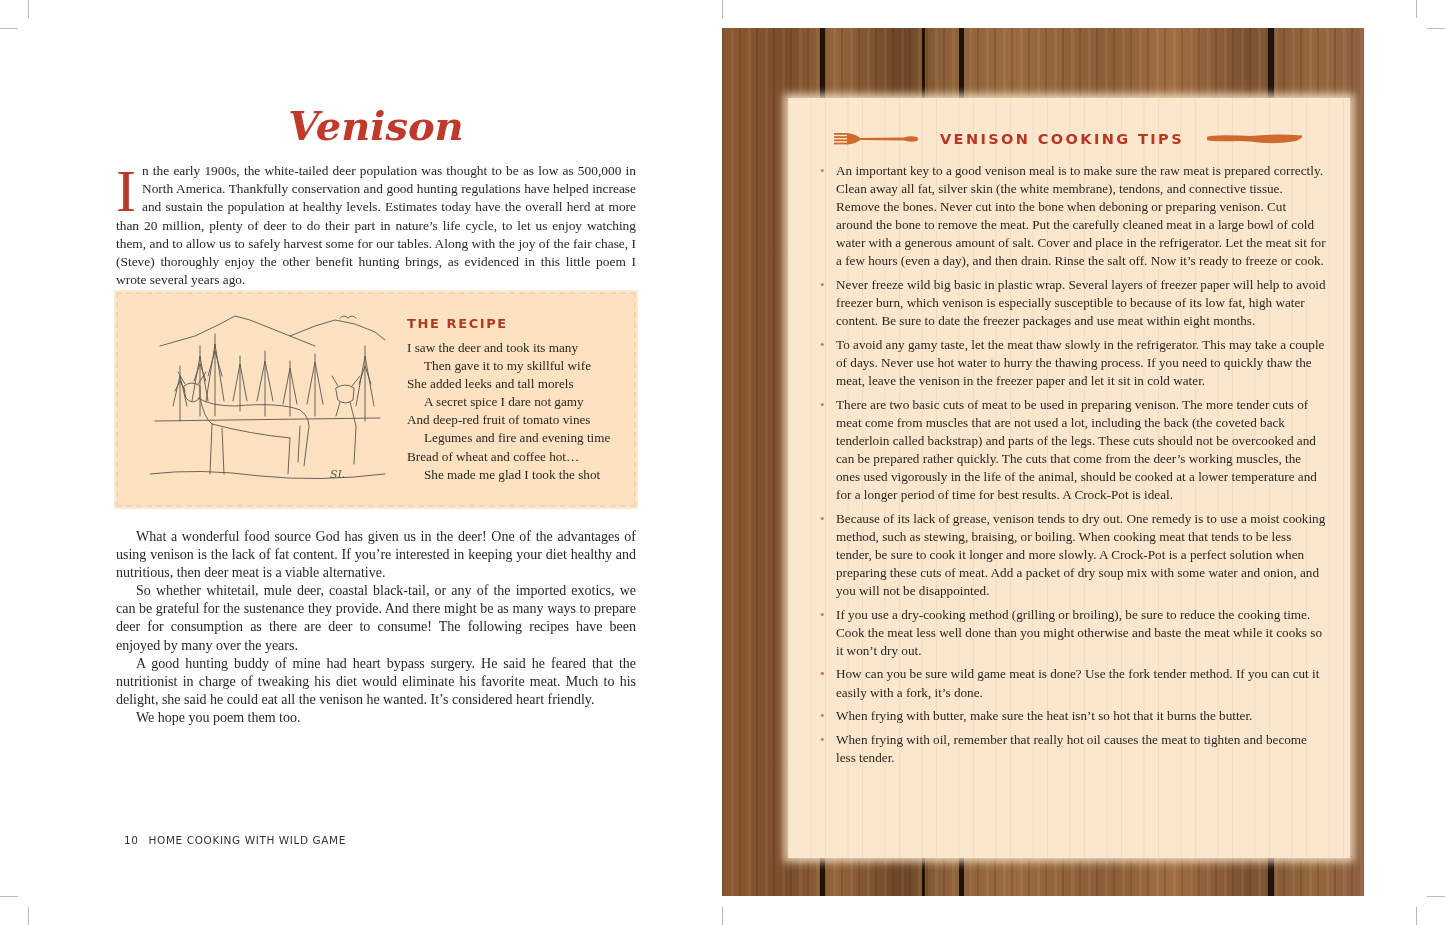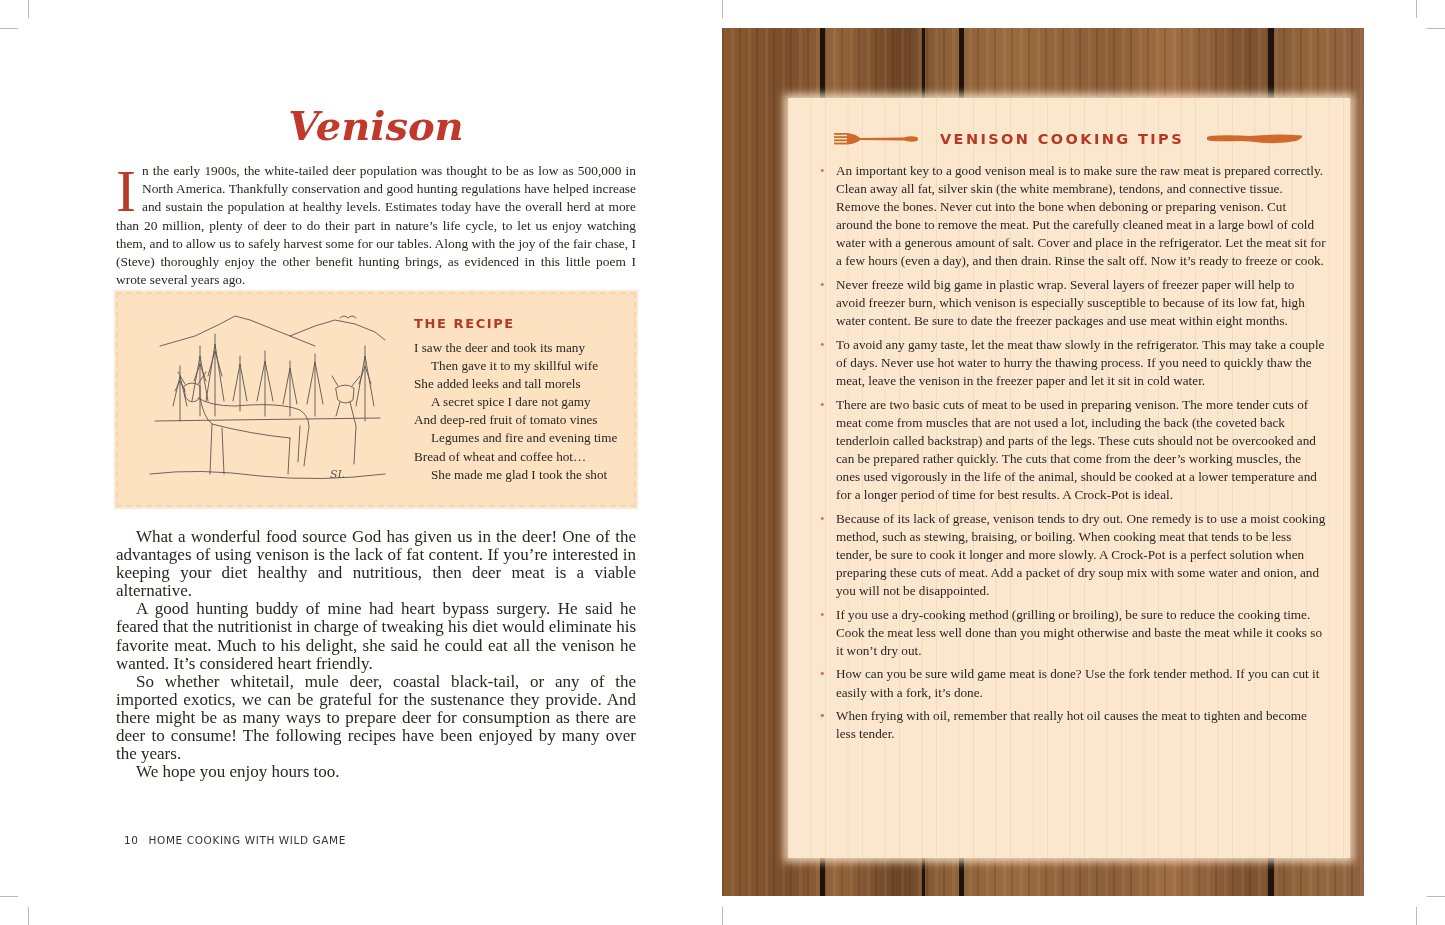--- a/index.html
+++ b/index.html
@@ -29,30 +29,30 @@
     margin: 4px 6px 0 0; font-family: "Liberation Serif", serif;
   }
   .recipe-box {
     position: absolute; left: 116px; top: 292px; width: 520px; height: 215px;
     background: #fde2c2;
     box-shadow: 0 0 0 2px #fbe9d4;
     border: 2px dashed #f6d5b0;
     box-sizing: border-box;
   }
   .sketch { position: absolute; left: 22px; top: 12px; width: 255px; height: 190px; }
-  .recipe-text { position: absolute; left: 296px; top: 22px; width: 225px; }
+  .recipe-text { position: absolute; left: 289px; top: 22px; width: 225px; }
   .recipe-head {
     font-family: "DejaVu Sans", sans-serif; font-weight: bold; font-size: 13px;
     color: #b23a22; letter-spacing: 1.6px; margin-bottom: 8px;
   }
   .poem-line { font-size: 13.2px; line-height: 18.1px; white-space: nowrap; }
   .poem-line.indent { padding-left: 17px; }
   .body-text {
     position: absolute; left: 116px; top: 528px; width: 520px;
-    font-size: 17px; line-height: 18.1px; text-align: justify;
+    font-size: 14px; line-height: 18.1px; text-align: justify;
   }
   .body-text p { margin: 0; text-indent: 20px; }
   .footer {
     position: absolute; left: 124px; top: 834px;
     font-family: "DejaVu Sans", sans-serif; font-size: 10.5px; letter-spacing: 0.6px; color: #333;
   }
   .footer .pg { margin-right: 10px; }
 
   
   #right-page {
@@ -138,23 +138,23 @@
       <div class="poem-line indent">A secret spice I dare not gamy</div>
       <div class="poem-line">And deep-red fruit of tomato vines</div>
       <div class="poem-line indent">Legumes and fire and evening time</div>
       <div class="poem-line">Bread of wheat and coffee hot…</div>
       <div class="poem-line indent">She made me glad I took the shot</div>
     </div>
   </div>
 
   <div class="body-text">
     <p>What a wonderful food source God has given us in the deer! One of the advantages of using venison is the lack of fat content. If you’re interested in keeping your diet healthy and nutritious, then deer meat is a viable alternative.</p>
+    <p>So whether whitetail, mule deer, coastal black-tail, or any of the imported exotics, we can be grateful for the sustenance they provide. And there might be as many ways to prepare deer for consumption as there are deer to consume! The following recipes have been enjoyed by many over the years.</p>
     <p>A good hunting buddy of mine had heart bypass surgery. He said he feared that the nutritionist in charge of tweaking his diet would eliminate his favorite meat. Much to his delight, she said he could eat all the venison he wanted. It’s considered heart friendly.</p>
-    <p>So whether whitetail, mule deer, coastal black-tail, or any of the imported exotics, we can be grateful for the sustenance they provide. And there might be as many ways to prepare deer for consumption as there are deer to consume! The following recipes have been enjoyed by many over the years.</p>
-    <p>We hope you enjoy hours too.</p>
+    <p>We hope you poem them too.</p>
   </div>
 
   <div class="footer">
     <span class="pg">10</span><span>HOME COOKING WITH WILD GAME</span>
   </div>
 </div>
 
 <div id="right-page">
   <div class="plank-gap" style="left:98px;"></div>
   <div class="plank-gap" style="left:200px;width:3px;"></div>
@@ -173,24 +173,24 @@
         </g>
       </svg>
       <span class="tips-title">VENISON COOKING TIPS</span>
       <svg width="98" height="14" viewBox="0 0 98 14">
         <path fill="#cf6a2c" d="M1 5 Q4 2.5 34 3.5 L44 4 Q70 1.5 96 3.5 Q97 6 90 9 Q70 13 44 9.5 L34 9 Q4 10 1 8 Z"></path>
       </svg>
     </div>
 
     <ul class="tips-list">
       <li class="tip"><span class="bullet">•</span><span>An important key to a good venison meal is to make sure the raw meat is prepared correctly. Clean away all fat, silver skin (the white membrane), tendons, and connective tissue. Remove the bones. Never cut into the bone when deboning or preparing venison. Cut around the bone to remove the meat. Put the carefully cleaned meat in a large bowl of cold water with a generous amount of salt. Cover and place in the refrigerator. Let the meat sit for a few hours (even a day), and then drain. Rinse the salt off. Now it’s ready to freeze or cook.</span></li>
-      <li class="tip"><span class="bullet">•</span><span>Never freeze wild big game in plastic wrap. Several layers of freezer paper will help to avoid freezer burn, which venison is especially susceptible to because of its low fat, high water content. Be sure to date the freezer packages and use meat within eight months.</span></li>
+      <li class="tip"><span class="bullet">•</span><span>Never freeze wild big basic in plastic wrap. Several layers of freezer paper will help to avoid freezer burn, which venison is especially susceptible to because of its low fat, high water content. Be sure to date the freezer packages and use meat within eight months.</span></li>
       <li class="tip"><span class="bullet">•</span><span>To avoid any gamy taste, let the meat thaw slowly in the refrigerator. This may take a couple of days. Never use hot water to hurry the thawing process. If you need to quickly thaw the meat, leave the venison in the freezer paper and let it sit in cold water.</span></li>
       <li class="tip"><span class="bullet">•</span><span>There are two basic cuts of meat to be used in preparing venison. The more tender cuts of meat come from muscles that are not used a lot, including the back (the coveted back tenderloin called backstrap) and parts of the legs. These cuts should not be overcooked and can be prepared rather quickly. The cuts that come from the deer’s working muscles, the ones used vigorously in the life of the animal, should be cooked at a lower temperature and for a longer period of time for best results. A Crock-Pot is ideal.</span></li>
       <li class="tip"><span class="bullet">•</span><span>Because of its lack of grease, venison tends to dry out. One remedy is to use a moist cooking method, such as stewing, braising, or boiling. When cooking meat that tends to be less tender, be sure to cook it longer and more slowly. A Crock-Pot is a perfect solution when preparing these cuts of meat. Add a packet of dry soup mix with some water and onion, and you will not be disappointed.</span></li>
       <li class="tip"><span class="bullet">•</span><span>If you use a dry-cooking method (grilling or broiling), be sure to reduce the cooking time. Cook the meat less well done than you might otherwise and baste the meat while it cooks so it won’t dry out.</span></li>
       <li class="tip"><span class="bullet">•</span></li>
       <li class="tip"><span class="bullet">•</span><span>How can you be sure wild game meat is done? Use the fork tender method. If you can cut it easily with a fork, it’s done.</span></li>
-      <li class="tip"><span class="bullet">•</span></li>
+      <li class="tip"><span class="bullet">•</span><span>When frying with butter, make sure the heat isn’t so hot that it burns the butter.</span></li>
       <li class="tip"><span class="bullet">•</span><span>When frying with oil, remember that really hot oil causes the meat to tighten and become less tender.</span></li>
     </ul>
   </div>
 </div>
 
 </body></html>

